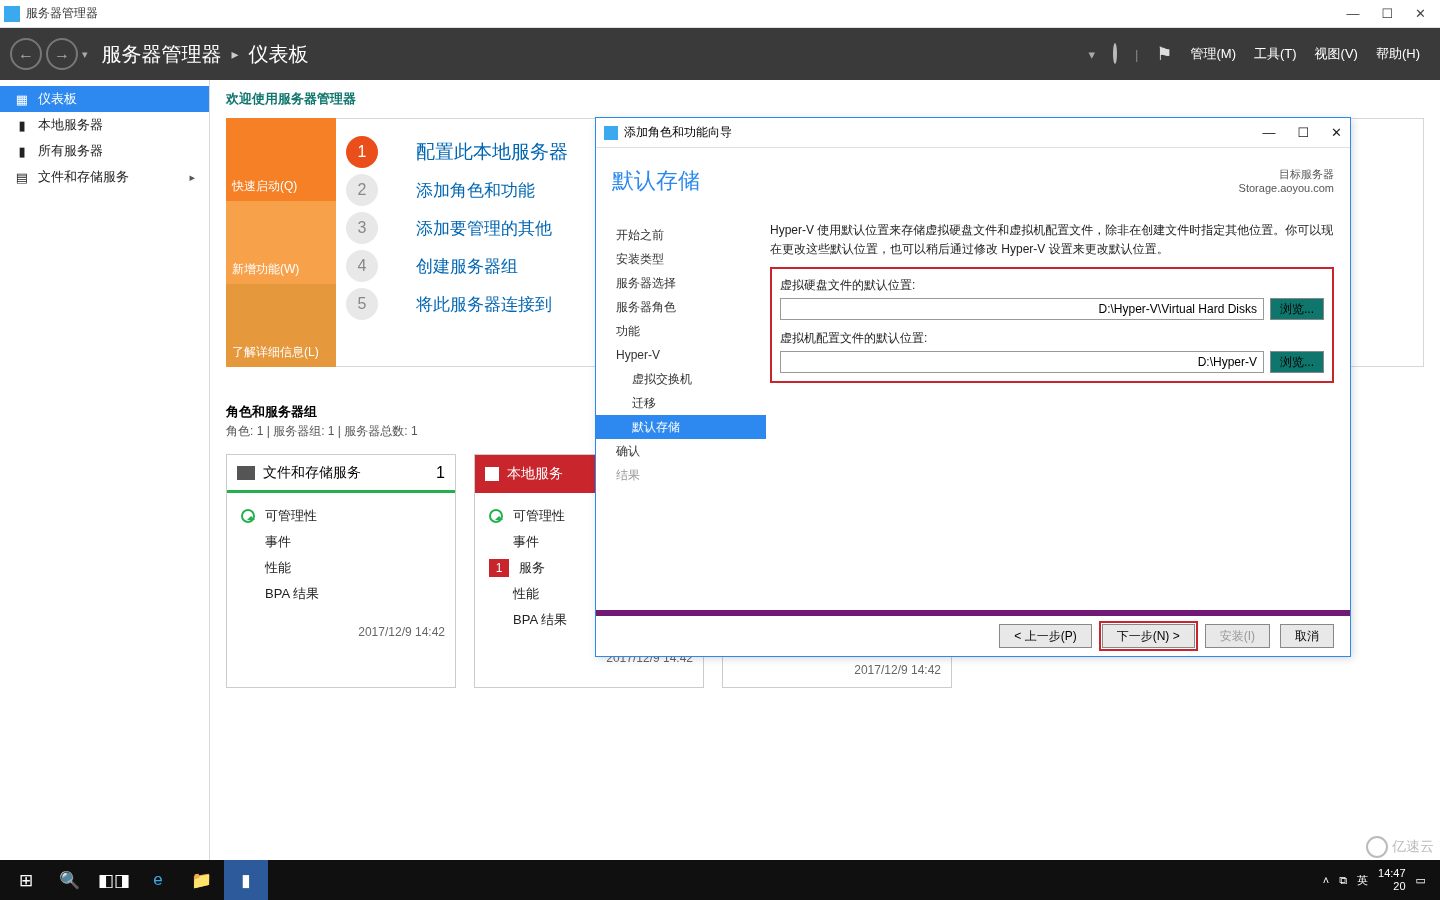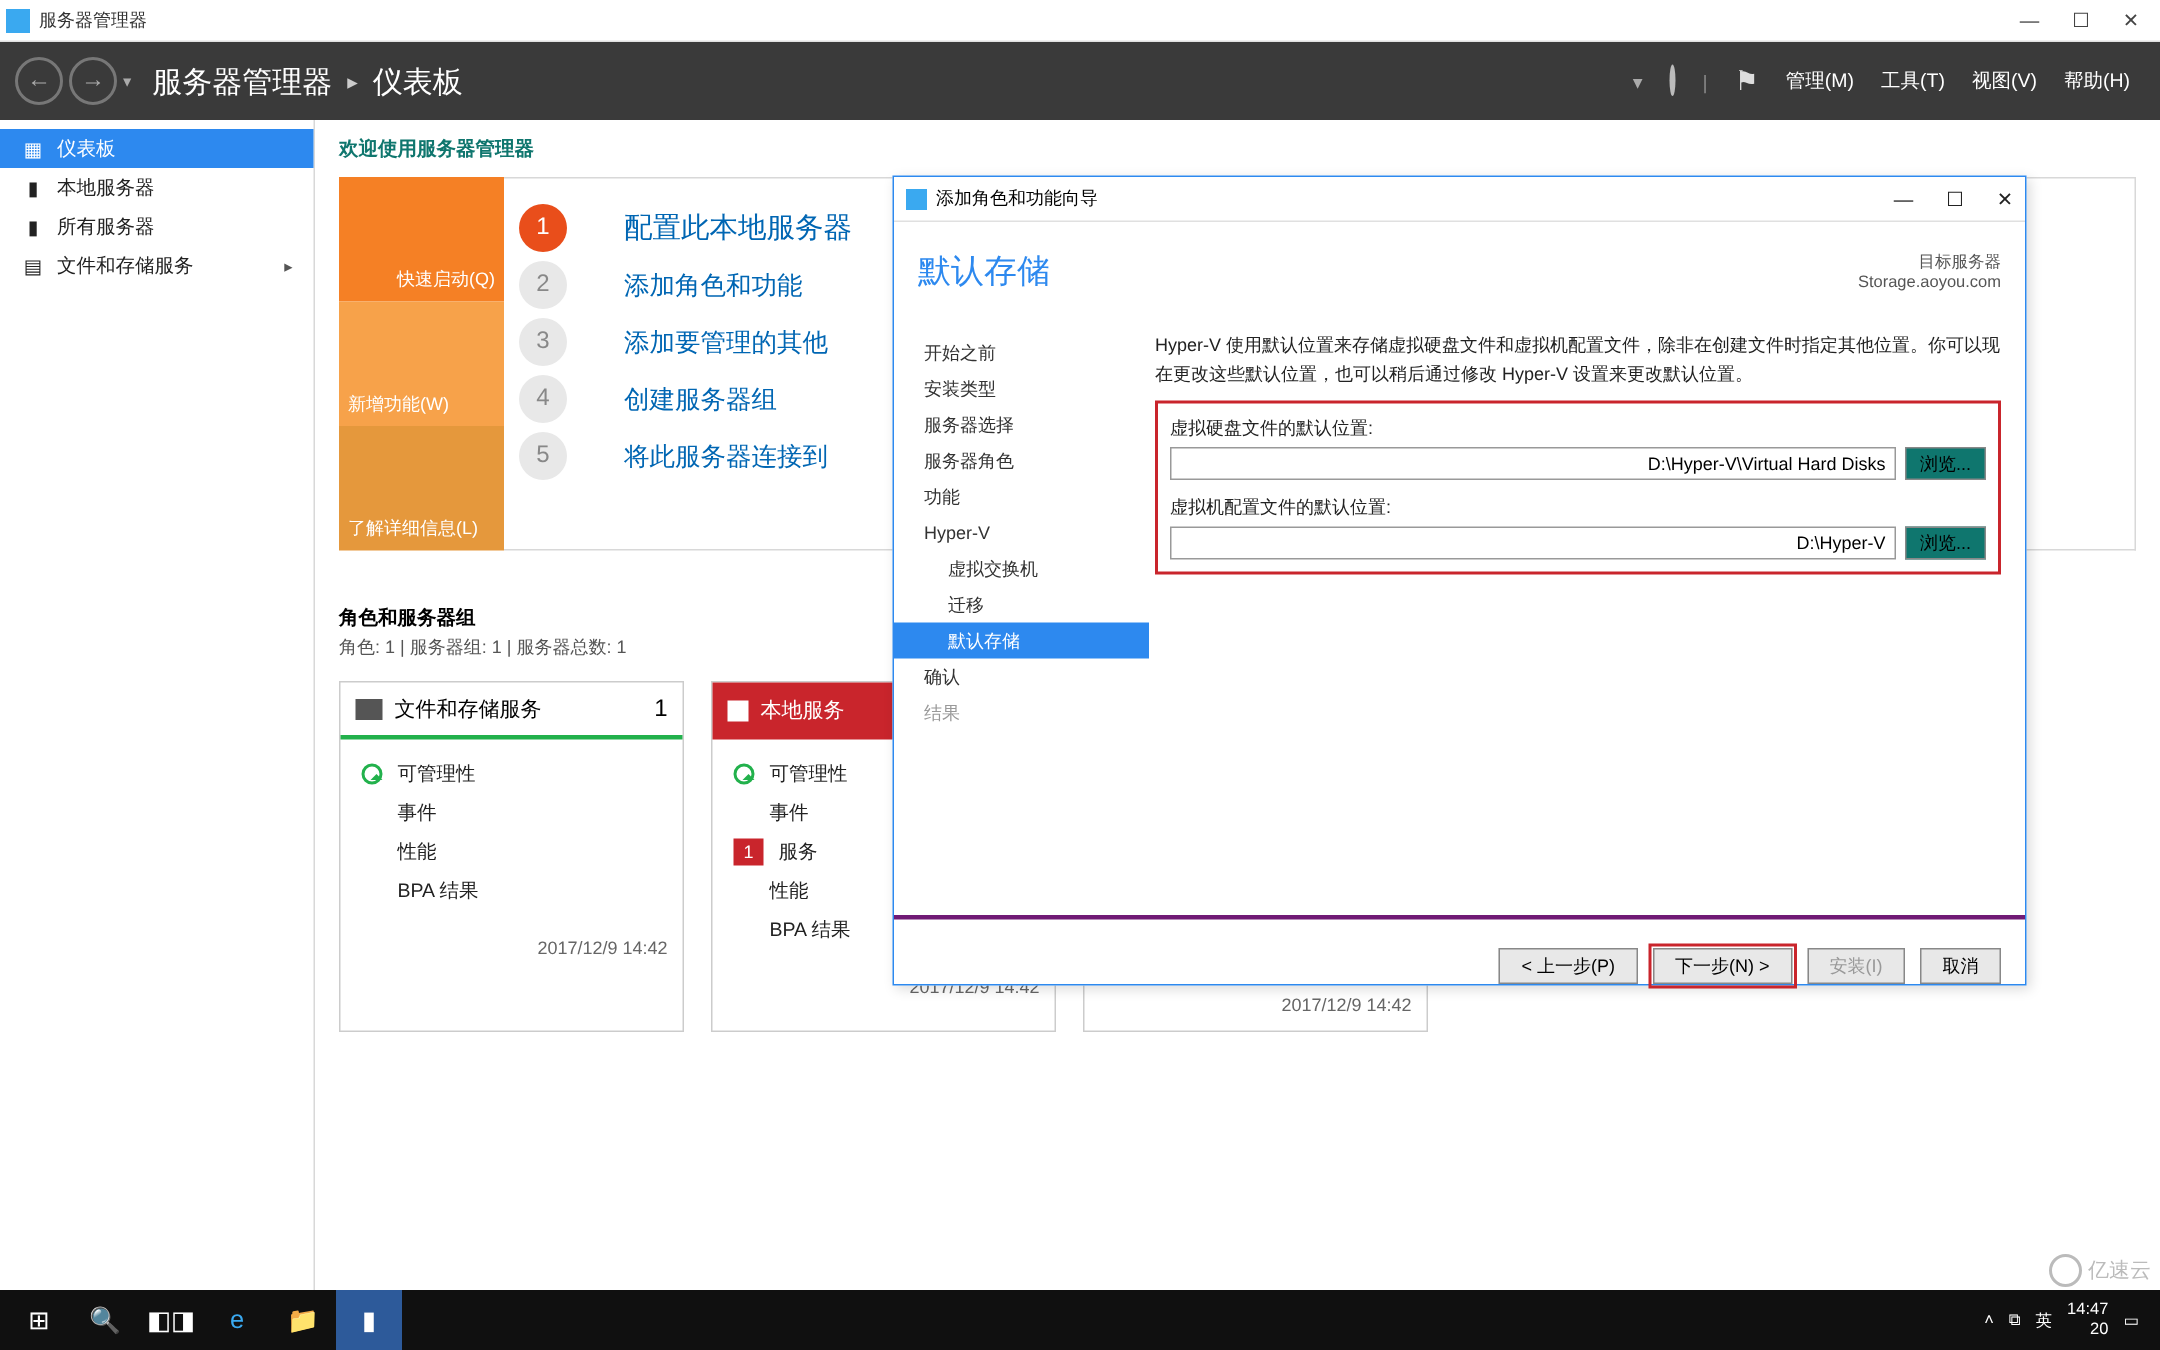--- a/index.html
+++ b/index.html
@@ -31,21 +31,21 @@
 .side-item .glyph { width: 16px; text-align: center; font-size: 13px; }
 .side-item .chev { margin-left: auto; font-size: 11px; color: #555; }
 
 
 .main { flex: 1; background: #fff; padding: 10px 16px; overflow: hidden; }
 .welcome-title { font-size: 13px; color: #0f766e; margin-bottom: 10px; font-weight: bold; }
 
 .quickstart { display: flex; gap: 0; }
 .qs-tiles { display: flex; flex-direction: column; width: 110px; }
 .qs-tile { height: 83px; color: #fff; display: flex; align-items: flex-end; padding: 6px; font-size: 12px; }
-.qs-tile.orange { background: #f58025; justify-content: flex-end; }
+.qs-tile.orange { background: #f58025; }
 .qs-tile.lightorange { background: #f7a24a; }
 .qs-tile.tan { background: #e5983c; }
 .qs-steps { background: #fff; border: 1px solid #d8d8d8; border-left: none; flex: 1; padding: 14px 0 14px 10px; }
 .step { display: flex; align-items: center; height: 38px; gap: 16px; }
 .step-circle { width: 32px; height: 32px; border-radius: 50%; display: flex; align-items: center; justify-content: center; font-size: 16px; color: #888; background: #e8e8e8; }
 .step.primary .step-circle { background: #e94e1b; color: #fff; }
 .step-text { font-size: 17px; color: #0066b3; margin-left: 22px; }
 .step.primary .step-text { font-size: 19px; }
 
 
@@ -78,21 +78,21 @@
 .wz-nav-item.sub { padding-left: 36px; }
 .wz-nav-item.selected { background: #2d89ef; color: #fff; }
 .wz-nav-item.disabled { color: #999; }
 .wz-content { flex: 1; padding: 8px 16px 8px 4px; font-size: 12px; color: #222; }
 .wz-desc { line-height: 1.6; }
 .wz-group { border: 2px solid #c9252c; padding: 8px; margin-top: 8px; }
 .wz-label { font-size: 12px; margin-bottom: 4px; }
 .wz-row { display: flex; gap: 6px; margin-bottom: 10px; }
 .wz-input { flex: 1; height: 22px; border: 1px solid #999; padding: 0 6px; font-size: 12px; text-align: right; }
 .wz-btn { height: 22px; width: 54px; border: 1px solid #888; background: #0f766e; font-size: 12px; }
-.wz-footer { height: 46px; display: flex; align-items: flex-end; justify-content: flex-end; padding: 0 16px; gap: 10px; border-top: 3px solid #701a75; }
+.wz-footer { height: 46px; display: flex; align-items: center; justify-content: flex-end; padding: 0 16px; gap: 10px; border-top: 6px solid #701a75; }
 .wz-footer button { height: 24px; padding: 0 14px; font-size: 12px; border: 1px solid #888; background: #e8e8e8; }
 .wz-footer button.disabled { color: #999; }
 .wz-footer button.highlight { outline: 2px solid #c9252c; outline-offset: 1px; }
 
 
 .taskbar { position: absolute; bottom: 0; left: 0; right: 0; height: 40px; background: #101010; display: flex; align-items: center; padding: 0 4px; }
 .taskbar .tb-item { width: 44px; height: 40px; display: flex; align-items: center; justify-content: center; color: #fff; font-size: 17px; }
 .taskbar .active-app { background: #2d5a9a; }
 .taskbar .tray { margin-left: auto; display: flex; align-items: center; gap: 10px; color: #fff; font-size: 11px; padding-right: 10px; }
 .tray .time { text-align: right; line-height: 1.2; font-size: 11px; }

